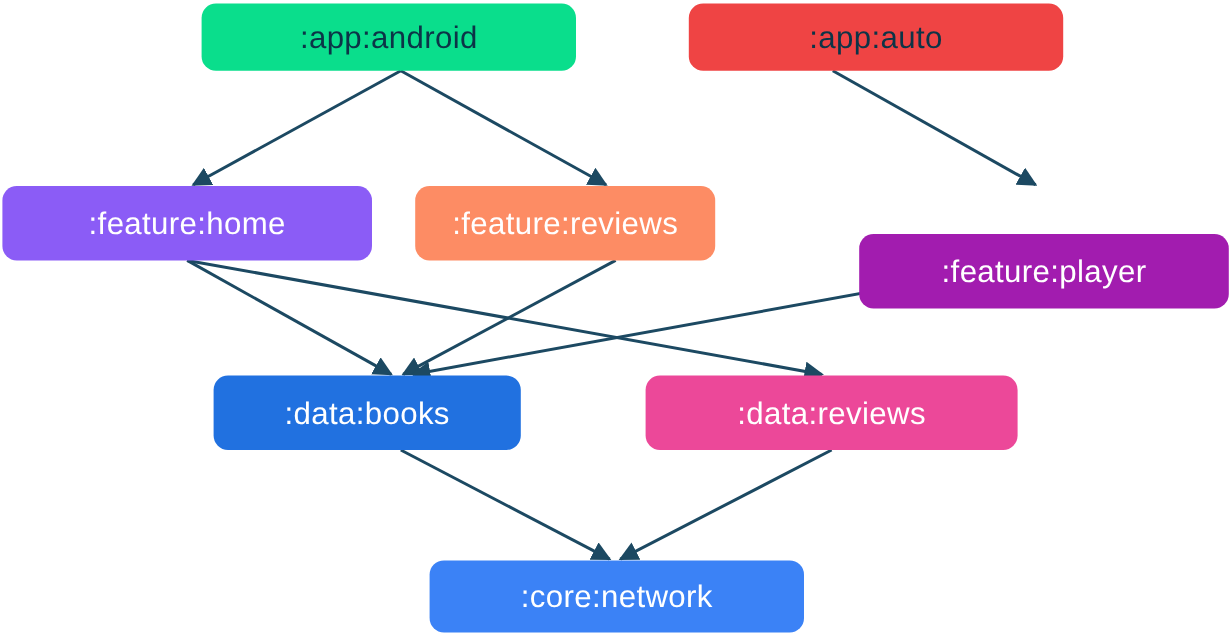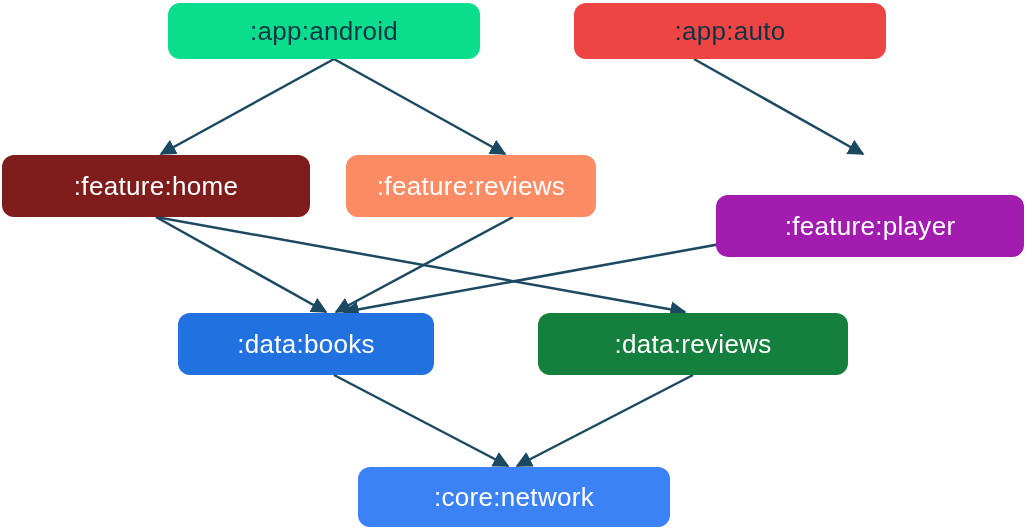--- a/index.html
+++ b/index.html
@@ -60,32 +60,32 @@
         <line x1="693" y1="375" x2="517" y2="466" stroke="#1c4962" stroke-width="2.5" marker-end="url(#arrowhead)"></line>
       </g>
   </svg>
   <div id="node-layer">
       <div class="node" style="left: 168px; top: 3px; width: 312px; height: 56px; background: rgb(10, 222, 140);">
         <span class="node-label" style="color: rgb(12, 52, 71);">:app:android</span>
       </div>
       <div class="node" style="left: 538px; top: 3px; width: 312px; height: 56px; background: #ef4444; margin-left: 36px;">
         <span class="node-label" style="color: rgb(12, 52, 71);">:app:auto</span>
       </div>
-      <div class="node" style="left: 2px; top: 155px; width: 308px; height: 62px; background: #7f1d1d;">
+      <div class="node" style="left: 2px; top: 155px; width: 308px; height: 62px; background: #8b5cf6;">
         <span class="node-label" style="color: rgb(255, 255, 255);">:feature:home</span>
       </div>
       <div class="node" style="left: 346px; top: 155px; width: 250px; height: 62px; background: rgb(253, 140, 100);">
         <span class="node-label" style="color: rgb(255, 255, 255);">:feature:reviews</span>
       </div>
       <div class="node" style="left: 716px; top: 155px; width: 308px; height: 62px; background: #a21caf; margin-top: 40px;">
         <span class="node-label" style="color: rgb(255, 255, 255);">:feature:player</span>
       </div>
       <div class="node" style="left: 178px; top: 313px; width: 256px; height: 62px; background: rgb(33, 113, 224);">
         <span class="node-label" style="color: rgb(255, 255, 255);">:data:books</span>
       </div>
-      <div class="node" style="left: 538px; top: 313px; width: 310px; height: 62px; background: #15803d;">
+      <div class="node" style="left: 538px; top: 313px; width: 310px; height: 62px; background: #ec4899;">
         <span class="node-label" style="color: rgb(255, 255, 255);">:data:reviews</span>
       </div>
       <div class="node" style="left: 358px; top: 467px; width: 312px; height: 60px; background: #3b82f6;">
         <span class="node-label" style="color: rgb(255, 255, 255);">:core:network</span>
       </div>
     </div>
 </div>
 
 </body></html>

